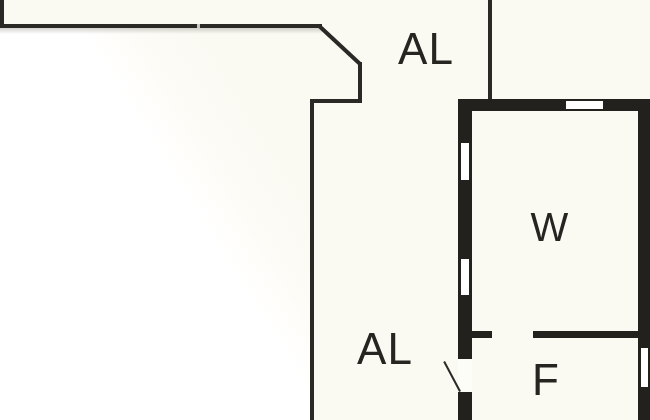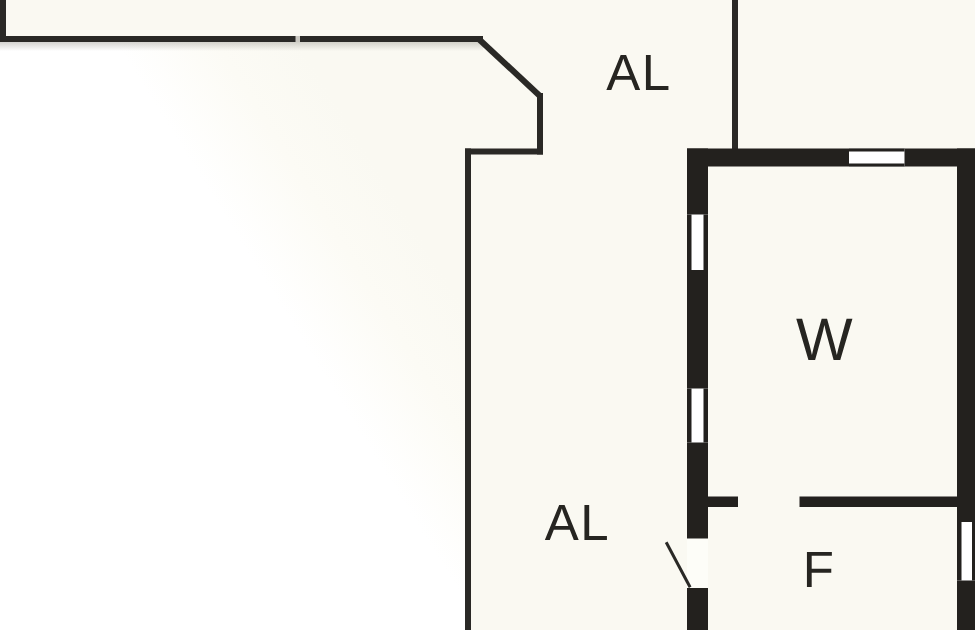--- a/index.html
+++ b/index.html
@@ -41,21 +41,21 @@
     box-sizing:border-box;
   }
   .window-h{
     background:var(--win);
     border-top:2px solid var(--wall);
     border-bottom:2px solid var(--wall);
     box-sizing:border-box;
   }
   .room-label{
     color:var(--txt);
-    font-size:34px;
+    font-size:44px;
     font-weight:400;
     letter-spacing:1px;
     transform:translate(-50%,-50%);
     white-space:nowrap;
     line-height:1;
   }
   .room-label.large{font-size:40px;}
   #wall-diagonal{
     left:320px;top:24px;width:57px;height:4px;
     transform-origin:0 0;

